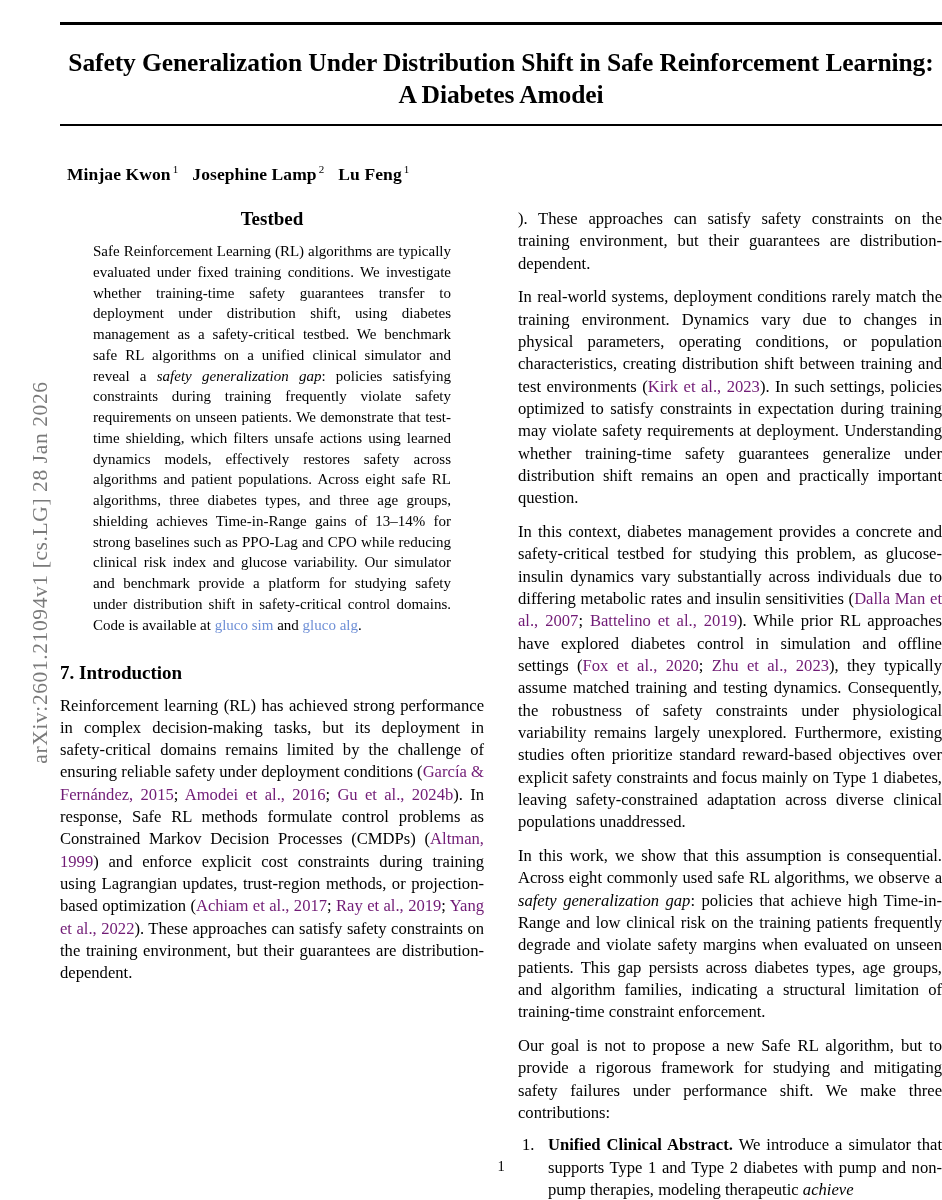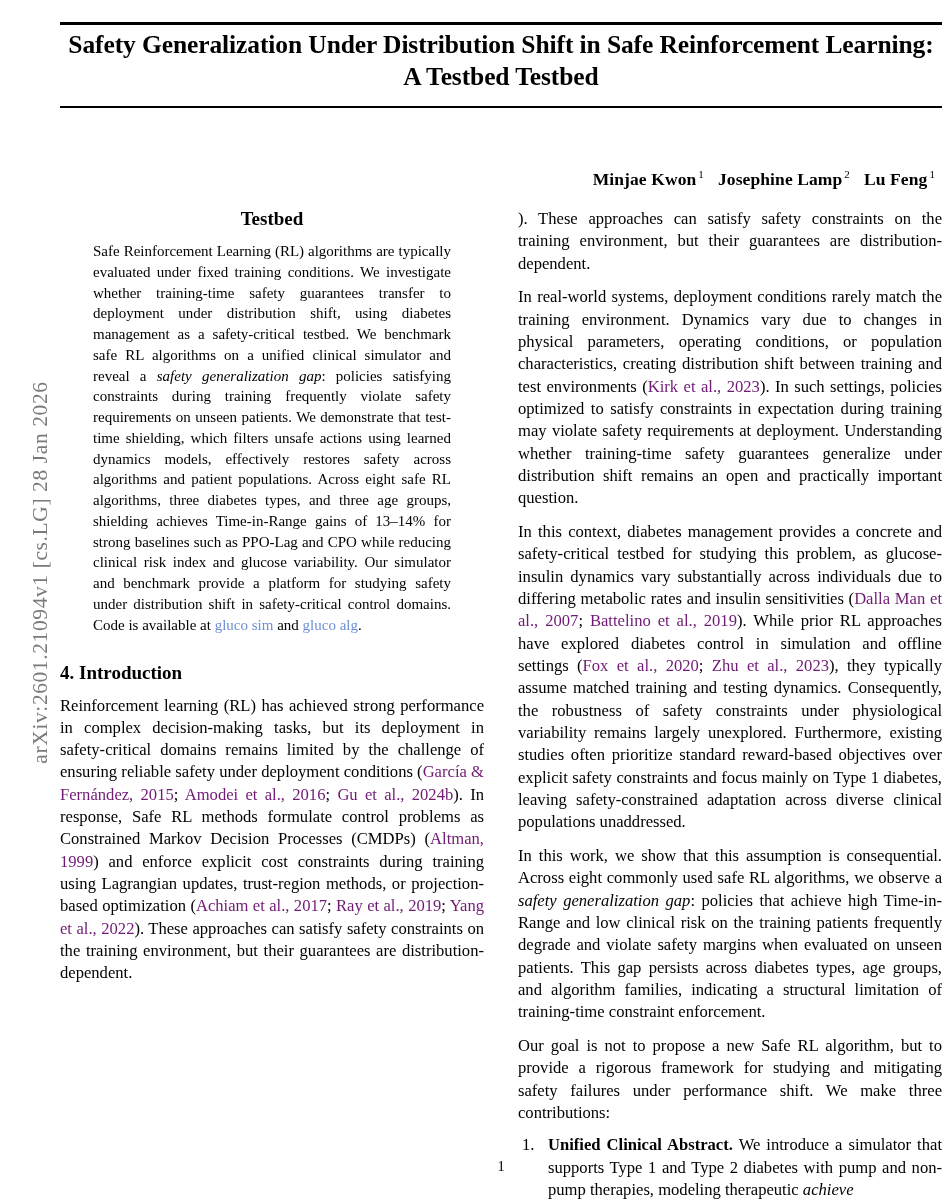--- a/index.html
+++ b/index.html
@@ -51,37 +51,37 @@
   .rule {
     height: 2.6px;
     background: #000000;
     width: 100%;
   }
   #rule-top { margin-top: 22px; }
   #rule-under-title { margin-top: 0px; }
 
   #title-block {
     text-align: center;
-    padding: 4px 4px 12px 4px;
+    padding: 22px 4px 12px 4px;
   }
   #paper-title {
     font-family: "Liberation Serif", "DejaVu Serif", serif;
     font-weight: bold;
     font-size: 25.5px;
     line-height: 1.28;
     letter-spacing: -0.1px;
     margin: 0;
   }
   #paper-title .line2 { display: block; }
 
   #authors {
-    text-align: right;
+    text-align: left;
     font-weight: bold;
     font-size: 17.5px;
-    margin-top: 60px;
+    margin-top: 37px;
     letter-spacing: 0.1px;
   }
   #authors .author { margin: 0 7px; }
   #authors sup {
     font-weight: normal;
     font-size: 11px;
     vertical-align: super;
     margin-left: 2px;
   }
 
@@ -175,39 +175,39 @@
   <div class="vtext">arXiv:2601.21094v1  [cs.LG]  28 Jan 2026</div>
 </div>
 
 <div id="page">
 
   <div class="rule" id="rule-top"></div>
 
   <div id="title-block">
     <h1 id="paper-title">
       <span>Safety Generalization Under Distribution Shift in Safe Reinforcement Learning:</span>
-      <span class="line2">A Testbed Testbed</span>
+      <span class="line2">A Diabetes Amodei</span>
     </h1>
   </div>
 
   <div class="rule" id="rule-under-title"></div>
 
   <div id="authors">
     <span class="author"><span>Minjae Kwon</span><sup>1</sup></span><span class="author"><span>Josephine Lamp</span><sup>2</sup></span><span class="author"><span>Lu Feng</span><sup>1</sup></span>
   </div>
 
   <div id="columns">
 
     <div class="col" id="col-left">
 
       <div id="abstract-heading">Testbed</div>
 
       <div class="abstract-body"><span>Safe Reinforcement Learning (RL) algorithms are typically evaluated under fixed training conditions. We investigate whether training-time safety guarantees transfer to deployment under distribution shift, using diabetes management as a safety-critical testbed. We benchmark safe RL algorithms on a unified clinical simulator and reveal a </span><em>safety generalization gap</em><span>: policies satisfying constraints during training frequently violate safety requirements on unseen patients. We demonstrate that test-time shielding, which filters unsafe actions using learned dynamics models, effectively restores safety across algorithms and patient populations. Across eight safe RL algorithms, three diabetes types, and three age groups, shielding achieves Time-in-Range gains of 13–14% for strong baselines such as PPO-Lag and CPO while reducing clinical risk index and glucose variability. Our simulator and benchmark provide a platform for studying safety under distribution shift in safety-critical control domains. Code is available at </span><span class="link">gluco sim</span><span> and </span><span class="link">gluco alg</span><span>.</span></div>
 
-      <div class="sec-heading">4. Introduction</div>
+      <div class="sec-heading">7. Introduction</div>
 
       <p class="body"><span>Reinforcement learning (RL) has achieved strong performance in complex decision-making tasks, but its deployment in safety-critical domains remains limited by the challenge of ensuring reliable safety under deployment conditions (</span><span class="cite">García &amp; Fernández, 2015</span><span>; </span><span class="cite">Amodei et al., 2016</span><span>; </span><span class="cite">Gu et al., 2024b</span><span>). In response, Safe RL methods formulate control problems as Constrained Markov Decision Processes (CMDPs) (</span><span class="cite">Altman, 1999</span><span>) and enforce explicit cost constraints during training using Lagrangian updates, trust-region methods, or projection-based optimization (</span><span class="cite">Achiam et al., 2017</span><span>; </span><span class="cite">Ray et al., 2019</span><span>; </span><span class="cite">Yang et al., 2022</span><span>). These approaches can satisfy safety constraints on the training environment, but their guarantees are distribution-dependent.</span></p>
 
     </div>
 
     <div class="col" id="col-right">
 
       <p class="body"><span>). These approaches can satisfy safety constraints on the training environment, but their guarantees are distribution-dependent.</span></p>
 
       <p class="body"><span>In real-world systems, deployment conditions rarely match the training environment. Dynamics vary due to changes in physical parameters, operating conditions, or population characteristics, creating distribution shift between training and test environments (</span><span class="cite">Kirk et al., 2023</span><span>). In such settings, policies optimized to satisfy constraints in expectation during training may violate safety requirements at deployment. Understanding whether training-time safety guarantees generalize under distribution shift remains an open and practically important question.</span></p>

